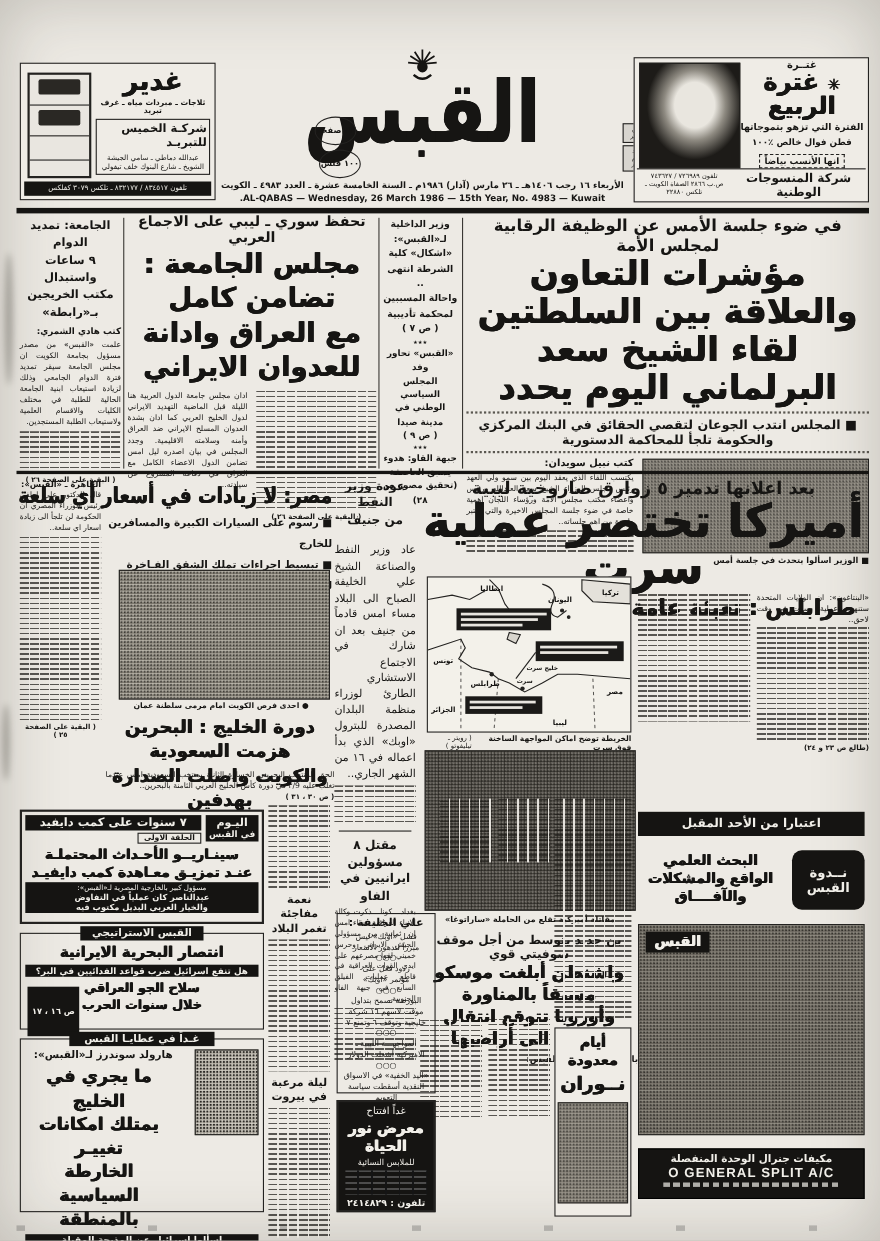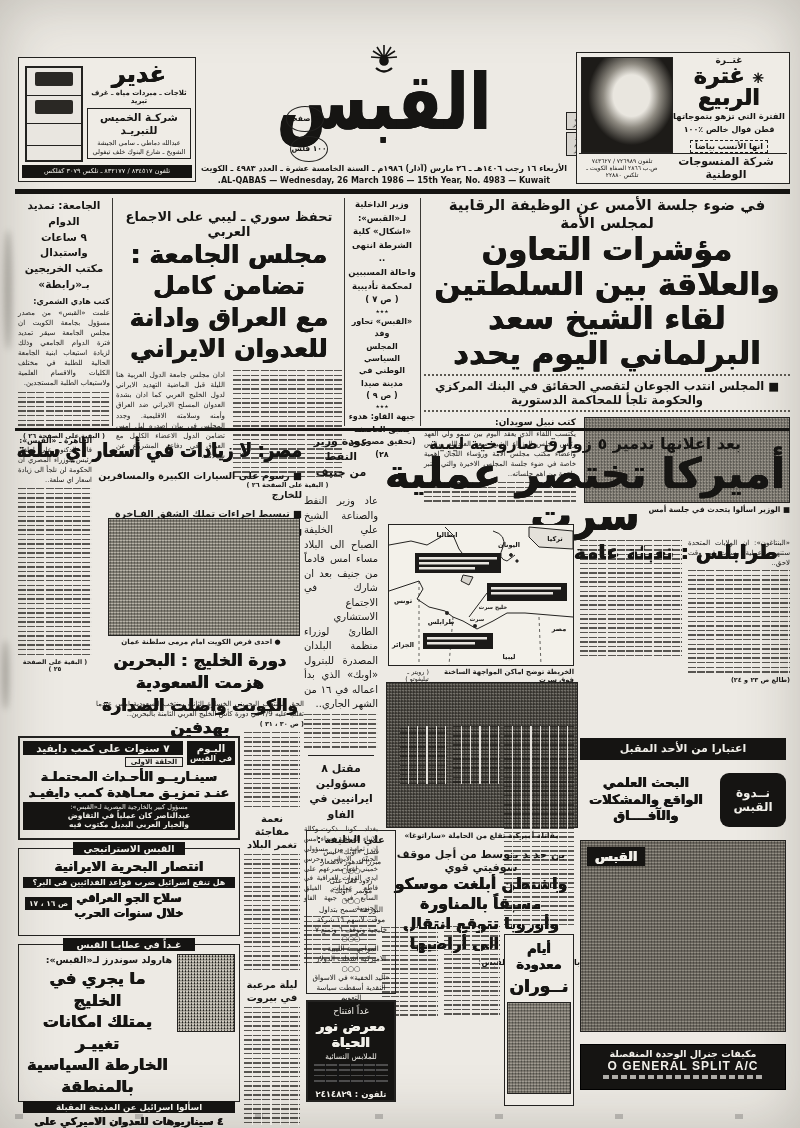--- a/index.html
+++ b/index.html
@@ -48,21 +48,21 @@
         </div>
       <div style="height:24px;border-bottom:1.5px solid #232220;">
           <div style="width:70%;height:14px;margin:4px auto 0;background:#2a2824;border-radius:2px;"></div>
         </div>
       <div style="height:22px;border-bottom:1.5px solid #232220;"></div>
     </div>
     <div class="abs" style="right:4px;top:2px;width:104px;">
       <div class="heavy ctr" style="font-size:24px;">غدير</div>
       <div class="b ctr" style="font-size:7px;margin-top:1px;">ثلاجات ـ مبردات مياه ـ غرف تبريد</div>
       <div class="box ctr" style="margin-top:3px;padding:2px;">
-        <div class="b" style="font-size:10.5px;line-height:1.25;">شركـة الخميس للتبريـد</div>
+        <div class="b" style="font-size:10.5px;line-height:1.25;text-align:right;">شركـة الخميس للتبريـد</div>
         <div style="font-size:6.5px;margin-top:2px;">عبدالله دماطي ـ سامي الجيشة</div>
         <div style="font-size:6.5px;margin-top:1px;">الشويخ ـ شارع البنوك خلف تيفولي</div>
       </div>
     </div>
     <div class="abs rev ctr" style="left:3px;right:3px;bottom:3px;height:13px;font-size:6.5px;line-height:13px;">تلفون ٨٣٤٥١٧ / ٨٣٢١٧٧ ـ تلكس ٣٠٧٩ كفلكس</div>
   </div>
 
   <div class="abs" style="left:198px;top:40px;width:372px;height:148px;">
     <svg class="abs" style="left:169px;top:2px;" width="34" height="34" viewBox="0 0 34 34">
       <g stroke="#151412" stroke-width="1.6" fill="none">
@@ -116,21 +116,21 @@
       <div>الجامعة: تمديد الدوام</div>
       <div>٩ ساعات واستبدال</div>
       <div>مكتب الخريجين بـ«رابطة»</div>
     </div>
     <div class="b" style="font-size:8px;margin-top:4px;">كتب هادي الشمري:</div>
     <div style="font-size:7px;text-align:justify;line-height:1.45;margin-top:2px;">علمت «القبس» من مصدر مسؤول بجامعة الكويت ان مجلس الجامعة سيقر تمديد فترة الدوام الجامعي وذلك لزيادة استيعاب ابنية الجامعة الحالية للطلبة في مختلف الكليات والاقسام العلمية ولاستيعاب الطلبة المستجدين.</div>
     <div class="sim-sm" style="height:38px;margin-top:3px;"></div>
     <div class="b ctr" style="font-size:6.5px;margin-top:2px;">( البقية على الصفحة ٢٦ )</div>
   </div>
 
-  <div class="abs" style="left:116px;top:209px;width:226px;height:228px;">
+  <div class="abs" style="left:116px;top:194px;width:226px;height:228px;">
     <div class="b ctr" style="font-size:13px;">تحفظ سوري ـ ليبي على الاجماع العربي</div>
     <div class="heavy ctr" style="font-size:25px;line-height:1.25;">
       <div>مجلس الجامعة : تضامن كامل</div>
       <div>مع العراق وادانة للعدوان الايراني</div>
     </div>
     <div style="display:flex;gap:8px;margin-top:6px;">
       <div style="flex:1;">
         <div class="sim-sm" style="height:108px;"></div>
         <div class="b ctr" style="font-size:6.5px;margin-top:3px;">( البقية على الصفحة ٢٦ )</div>
       </div>
@@ -333,27 +333,27 @@
 
   <div class="abs box" style="left:18px;top:848px;width:222px;height:88px;padding:2px 4px;">
     <div class="rev ctr b" style="width:112px;margin:-9px auto 0;font-size:9.5px;padding:1px 0;">القبس الاستراتيجي</div>
     <div class="heavy ctr" style="font-size:13.5px;margin-top:3px;">انتصار البحرية الايرانية</div>
     <div class="rev ctr b" style="font-size:8px;padding:1px 0;margin-top:3px;">هل تنفع اسرائيل ضرب قواعد الفدائيين في البر؟</div>
     <div style="position:relative;margin-top:3px;">
       <div class="heavy ctr" style="font-size:11.5px;line-height:1.3;">
         <div>سلاح الجو العراقي</div>
         <div>خلال سنوات الحرب</div>
       </div>
-      <div class="rev b abs" style="left:2px;top:6px;font-size:7.5px;padding:2px 4px;">ص ١٦ ، ١٧</div>
+      <div class="rev b abs" style="left:2px;top:6px;font-size:7.5px;padding:18px 4px;">ص ١٦ ، ١٧</div>
     </div>
   </div>
 
   <div class="abs box" style="left:18px;top:944px;width:222px;height:158px;padding:2px 4px;">
     <div class="rev ctr b" style="width:132px;margin:-9px auto 0;font-size:9.5px;padding:1px 0;">غـداً في عطايـا القبس</div>
-    <div style="display:flex;gap:5px;margin-top:3px;">
+    <div style="display:flex;gap:20px;margin-top:3px;">
       <div class="ph" style="width:58px;height:78px;background-image:radial-gradient(rgba(15,14,12,.5) .7px, rgba(0,0,0,0) 1.3px),radial-gradient(ellipse at 50% 42%, #35322c 0 26%, rgba(0,0,0,0) 40%),linear-gradient(#d6d2c8,#b2ada2);"></div>
       <div style="flex:1;text-align:center;">
         <div class="b" style="font-size:9.5px;text-align:right;">هارولد سوندرز لـ«القبس»:</div>
         <div class="heavy" style="font-size:16px;line-height:1.35;margin-top:3px;">
           <div>ما يجري في الخليج</div>
           <div>يمتلك امكانات تغييـر</div>
           <div>الخارطة السياسية بالمنطقة</div>
         </div>
       </div>
     </div>

